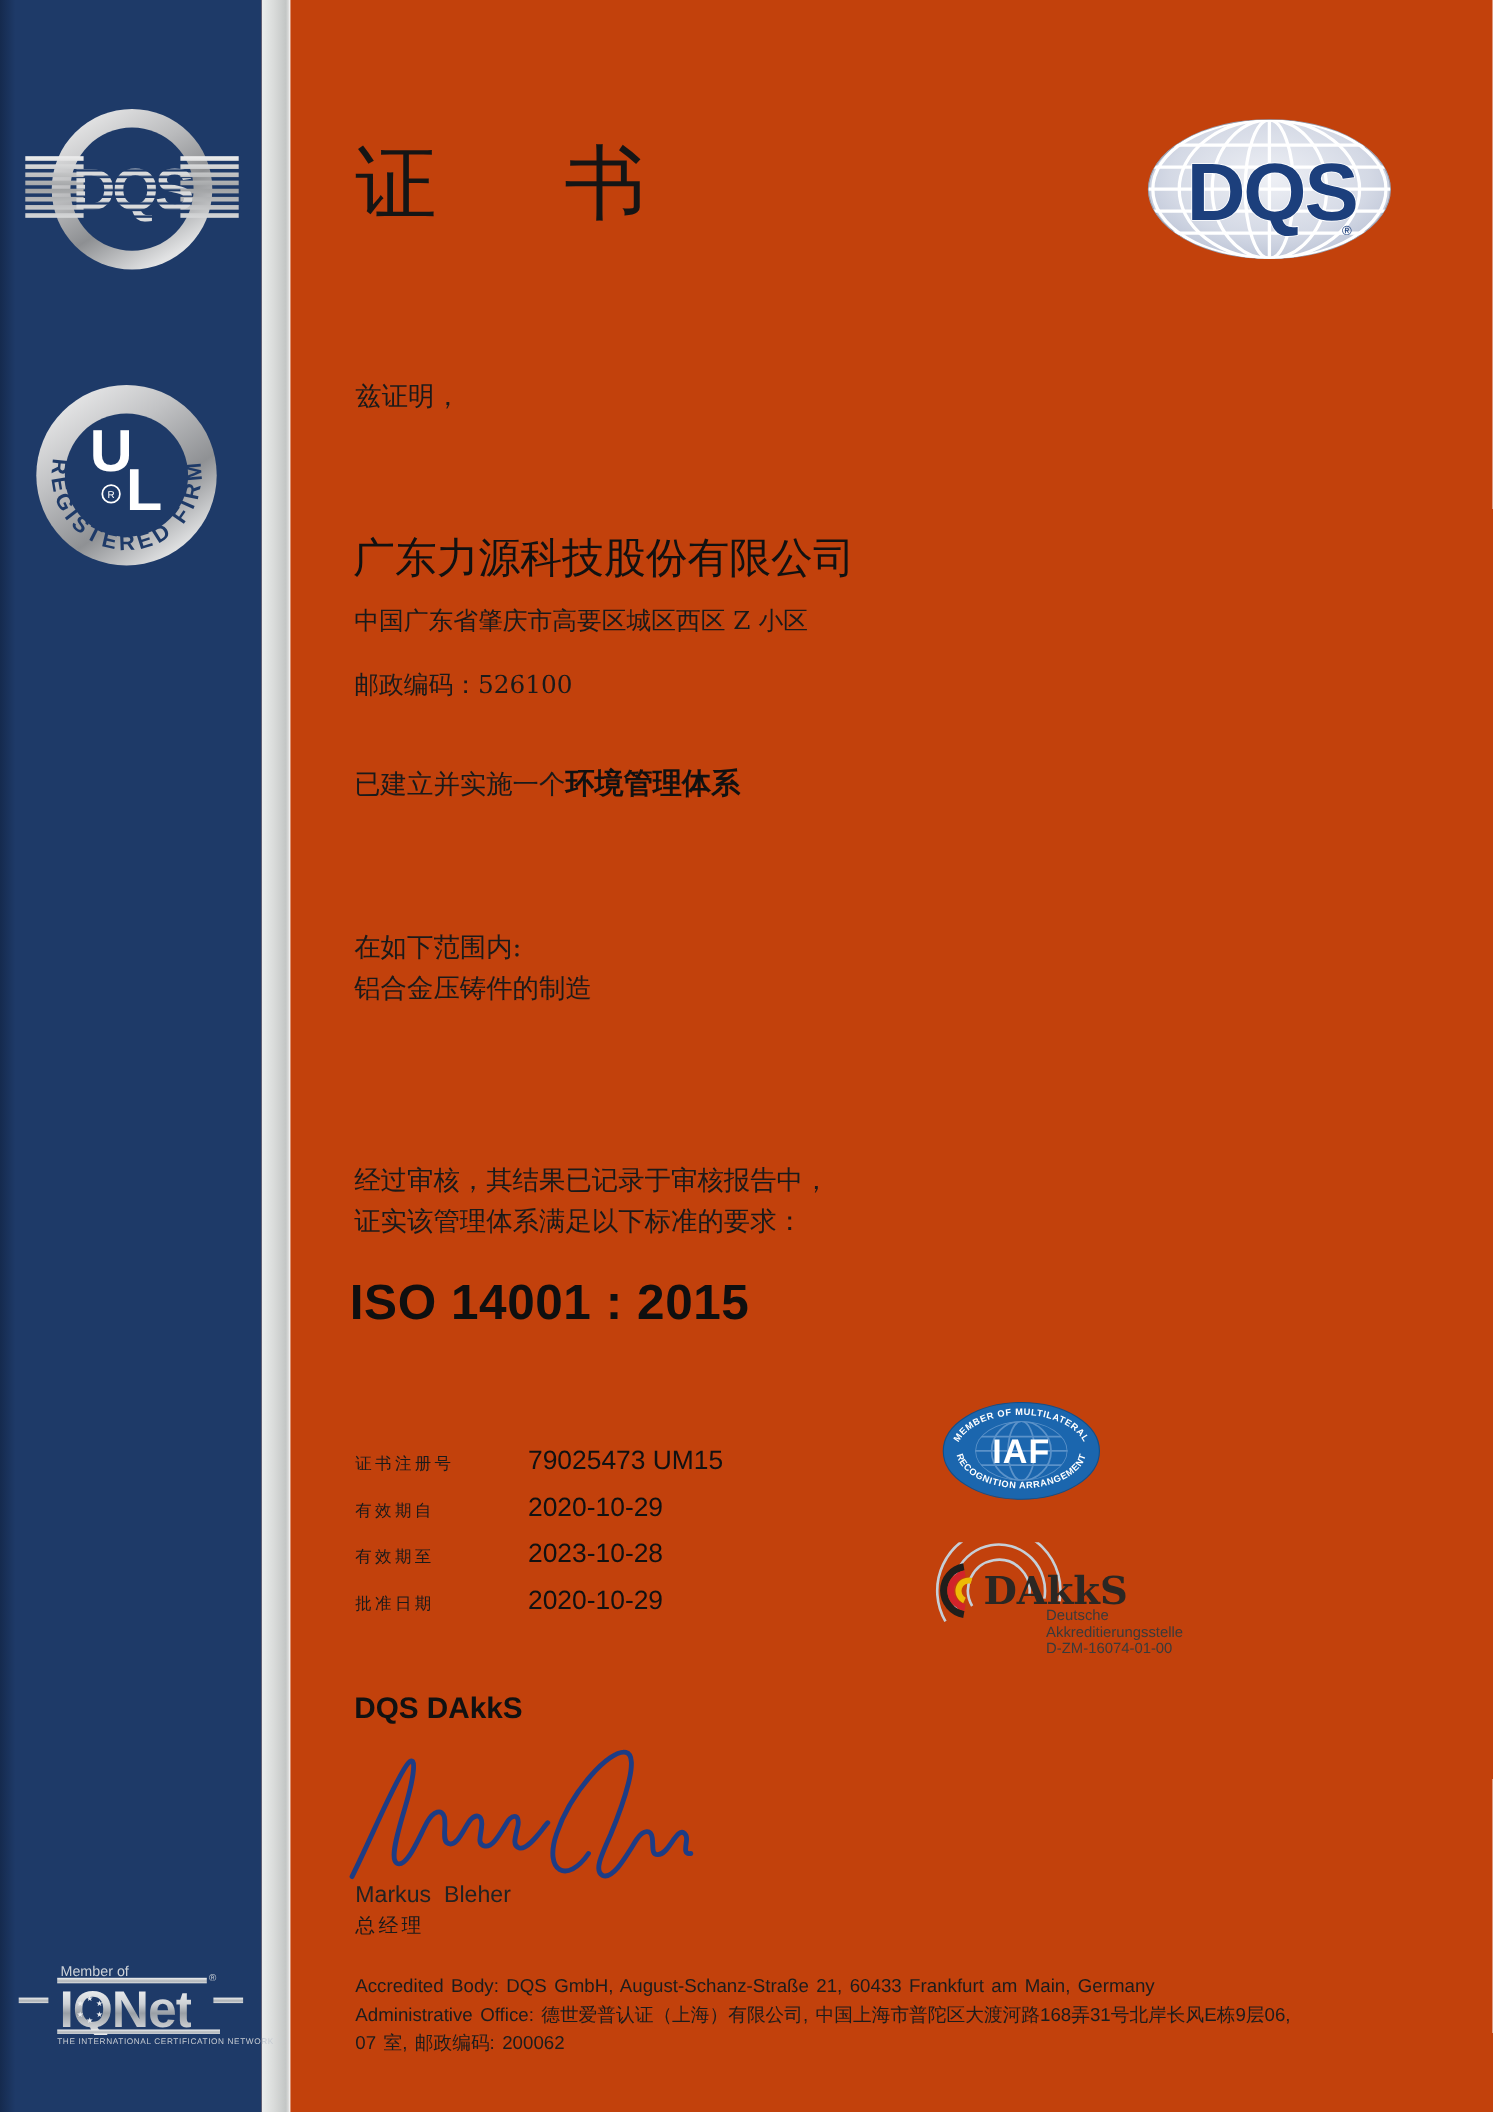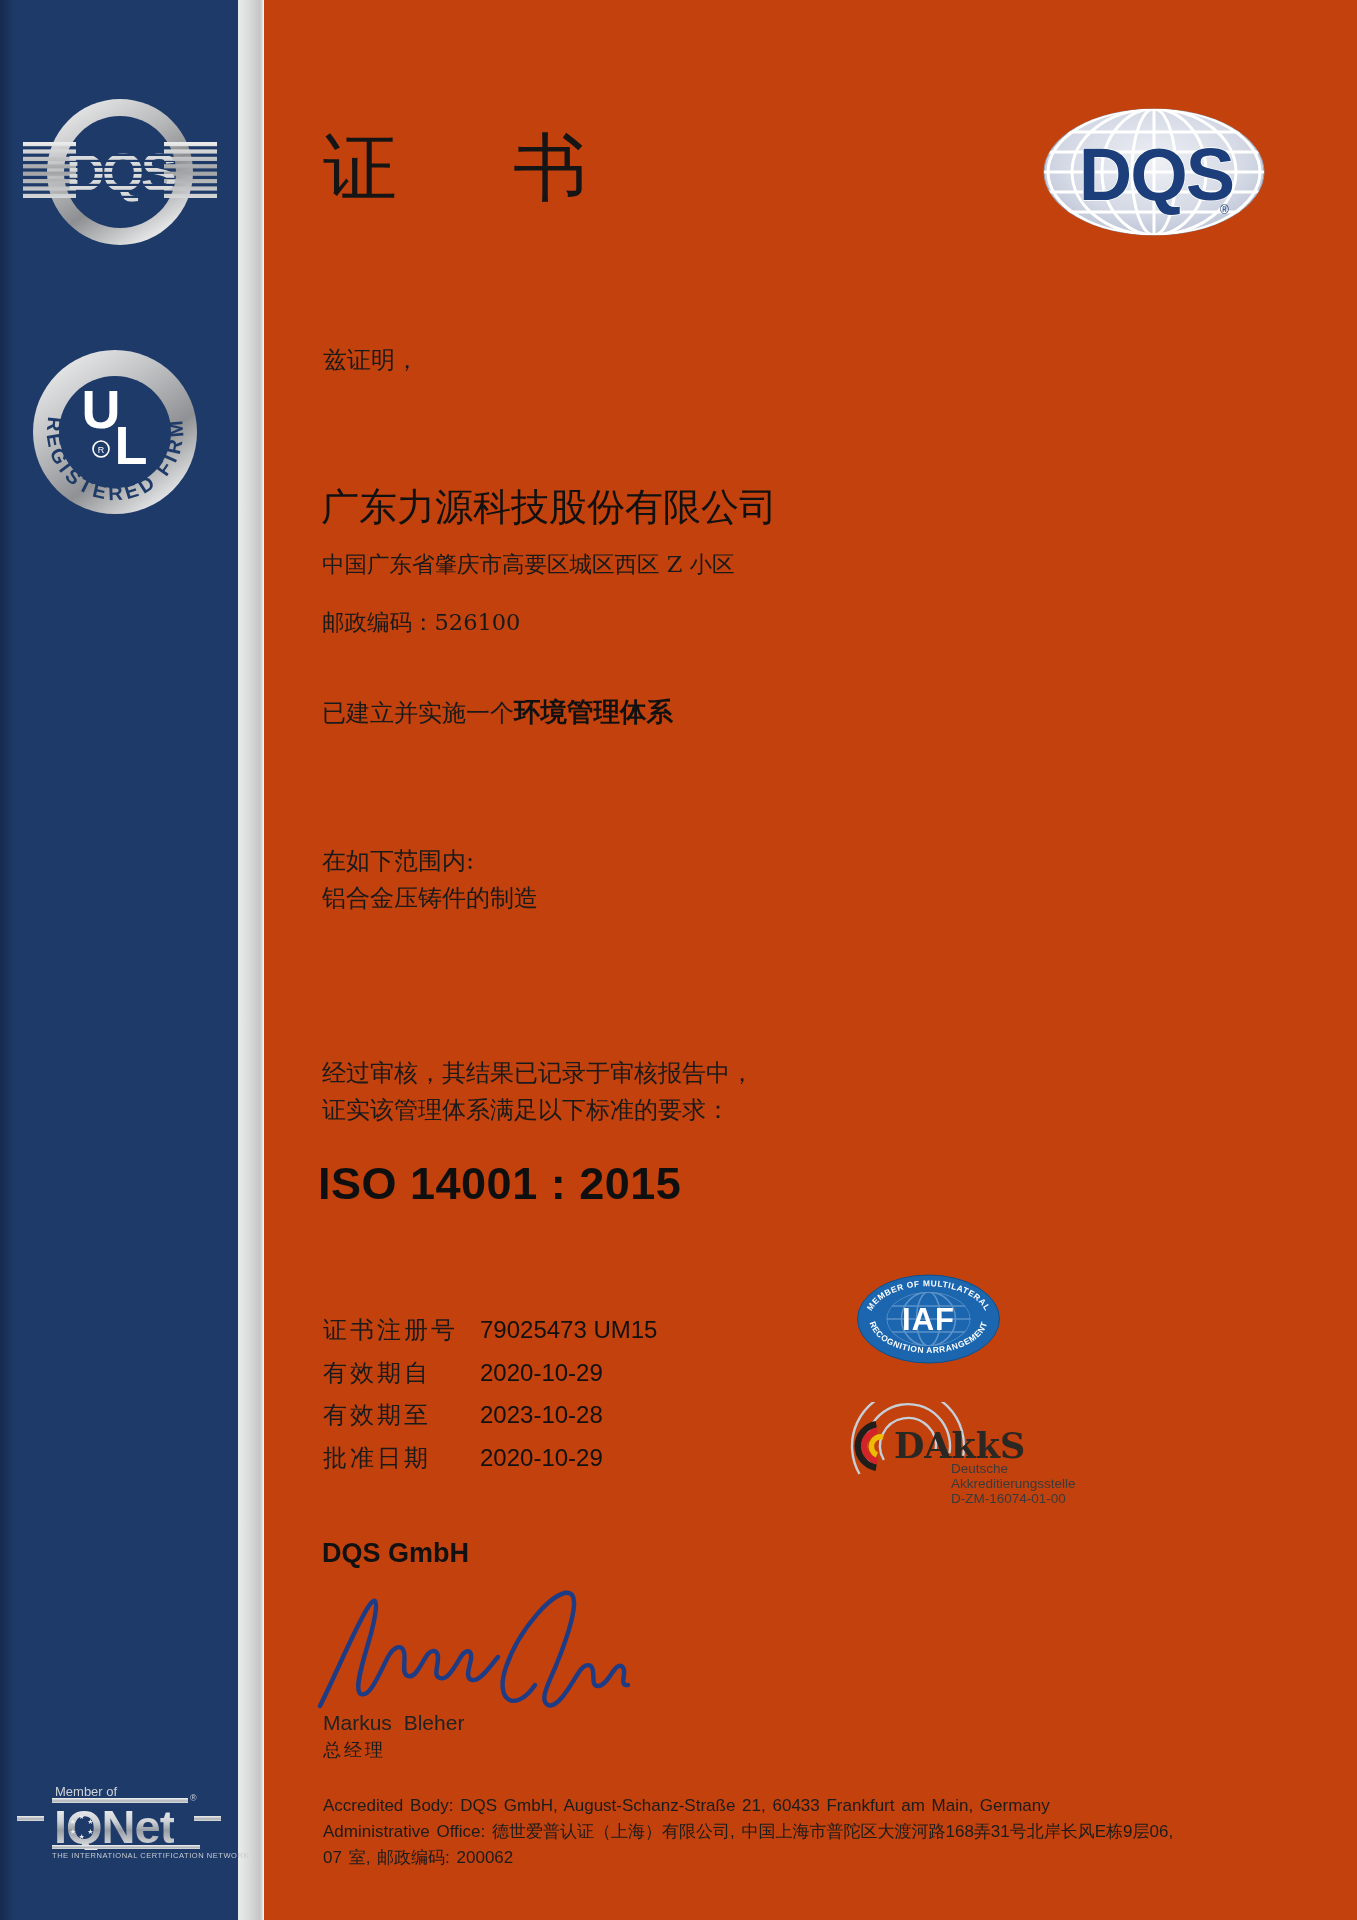--- a/index.html
+++ b/index.html
@@ -41,21 +41,21 @@
   .company-address{position:absolute;left:322px;top:549px;font-size:22.5px;}
   .company-postal{position:absolute;left:322px;top:607px;font-size:22.5px;}
   .statement{position:absolute;left:322px;top:694px;font-size:24px;text-align:right;}
   .statement b{font-size:26.5px;font-weight:bold;color:#111;}
   .scope{position:absolute;left:322px;top:843px;font-size:24px;line-height:37px;}
   .audit{position:absolute;left:322px;top:1055px;font-size:24px;line-height:37px;}
   .standard{position:absolute;left:318px;top:1158px;font-family:"Liberation Sans",sans-serif;
             font-size:45px;font-weight:bold;color:#0f0f0f;letter-spacing:0.5px;}
   .details{position:absolute;left:323px;top:1314px;}
   .details .row{display:flex;align-items:baseline;height:42.5px;}
-  .details .lbl{width:157px;font-size:24px;letter-spacing:3px;}
+  .details .lbl{width:157px;font-size:15px;letter-spacing:3px;}
   .details .val{font-family:"Liberation Sans",sans-serif;font-size:24px;color:#111;}
   .issuer-name{position:absolute;left:322px;top:1538px;font-family:"Liberation Sans",sans-serif;
             font-size:27px;font-weight:bold;color:#111;}
   .signer-name{position:absolute;left:323px;top:1711px;font-family:"Liberation Sans",sans-serif;
             font-size:21px;color:#222;word-spacing:6px;}
   .signer-title{position:absolute;left:323px;top:1738px;font-size:18px;letter-spacing:3px;}
   .footer{position:absolute;left:323px;top:1793px;width:880px;
             font-family:"Liberation Sans",sans-serif;font-size:17px;line-height:26px;color:#1c1c1c;
             word-spacing:2px;}
   
@@ -262,21 +262,21 @@
       <path d="M 33.2 35.1 A 9.5 9.5 0 0 0 26.8 52.9" stroke="#eebb05" stroke-width="5.5"></path>
     </g>
     <text x="44" y="56" font-family="DejaVu Serif, Liberation Serif, serif" font-size="35" font-weight="600" fill="#2b2723">DAkkS</text>
     <g font-family="Liberation Sans, sans-serif" font-size="13.5" fill="#3a3a3a">
       <text x="101" y="71">Deutsche</text>
       <text x="101" y="86">Akkreditierungsstelle</text>
       <text x="101" y="101">D-ZM-16074-01-00</text>
     </g>
   </svg>
 
-  <div class="issuer-name">DQS GmbH</div>
+  <div class="issuer-name">DQS DAkkS</div>
 
   <svg class="abs" style="left:310px;top:1582px;" width="330" height="135" viewBox="0 0 330 135">
     <path d="M10,124 C28,88 50,34 61,21 C69,12 67,32 58,62 C49,92 45,109 51,112
              C60,116 70,90 78,75 C84,64 92,62 94,70 C96,79 91,92 98,94
              C106,97 112,79 118,72 C123,67 128,68 128,76 C128,85 123,94 130,96
              C138,99 146,82 152,73 C157,67 162,68 161,77 C159,87 155,96 162,98
              C170,100 181,83 188,75
              M225,103 C206,131 184,120 196,85 C209,47 244,8 259,11
              C272,14 257,57 245,86 C236,106 230,119 238,123
              C248,127 261,102 269,90 C275,81 282,81 283,89

